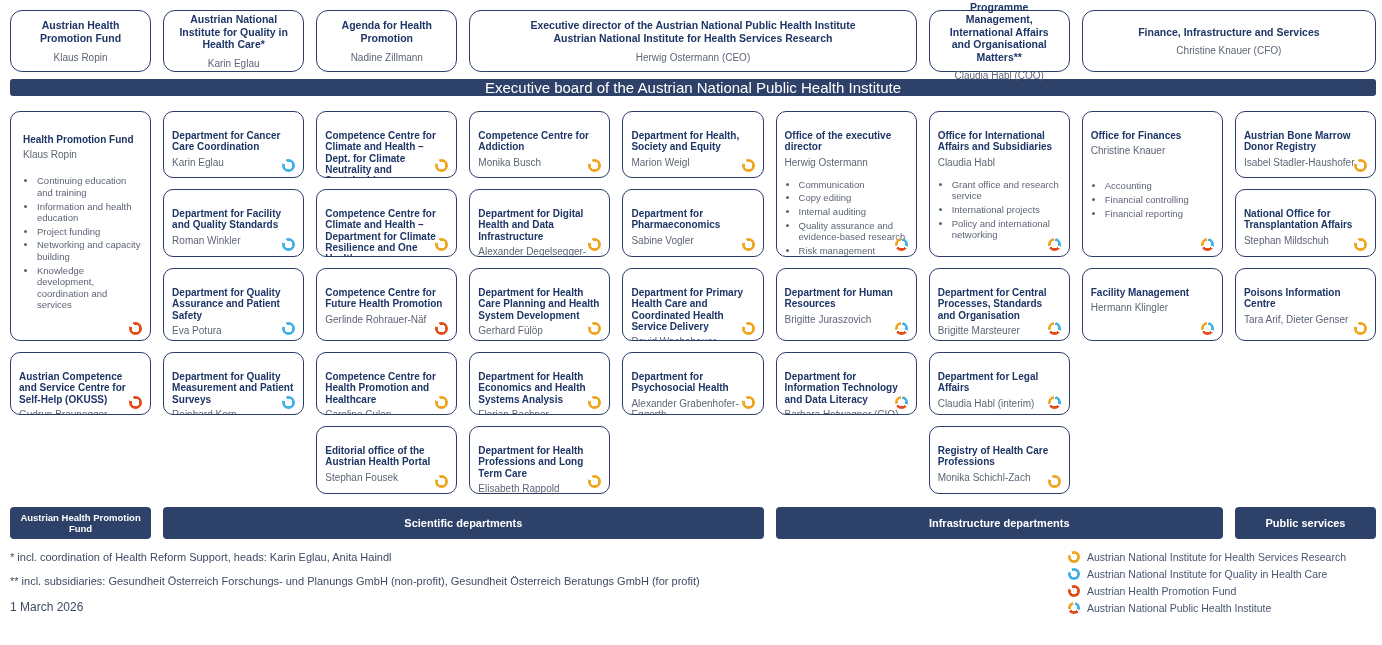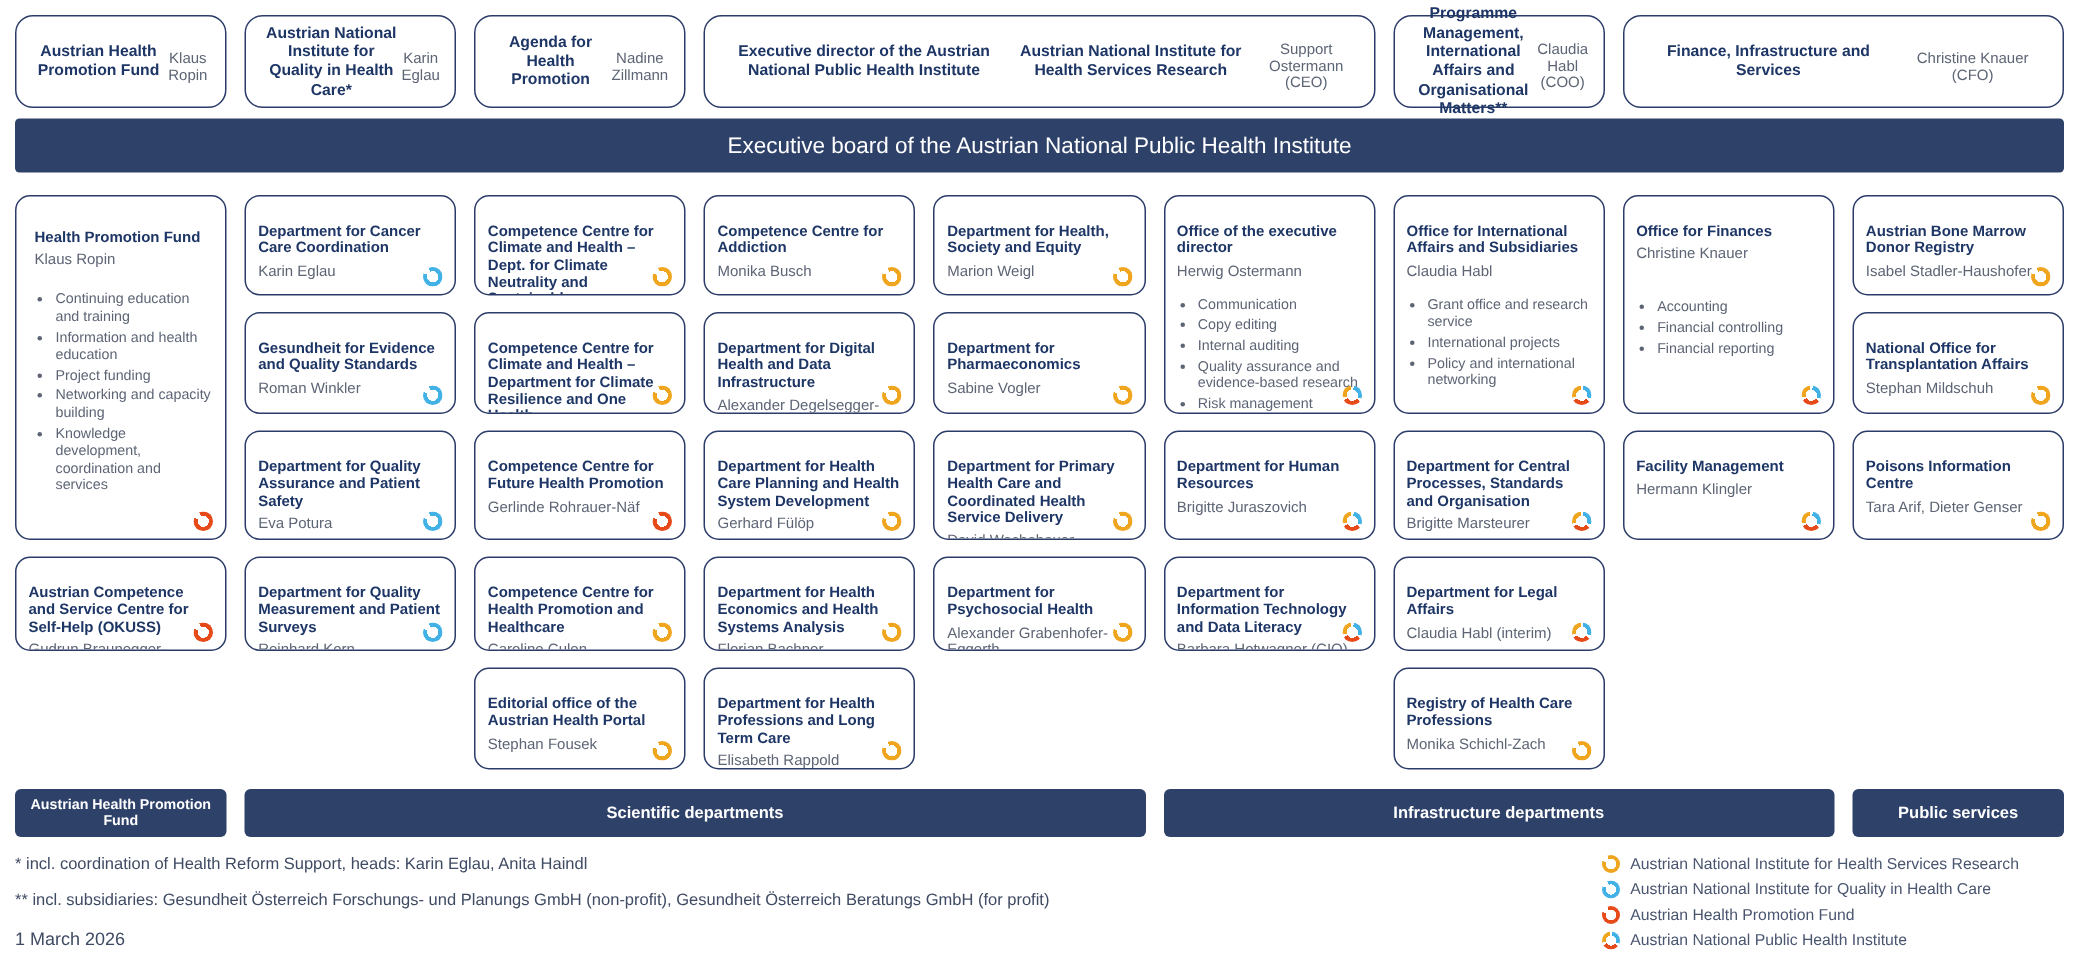--- a/index.html
+++ b/index.html
@@ -11,27 +11,27 @@
   .g9{display:grid;grid-template-columns:repeat(9,1fr);column-gap:12px}
   .c1{grid-column:1}.c2{grid-column:2}.c3{grid-column:3}.c4{grid-column:4}.c5{grid-column:5}
   .c6{grid-column:6}.c7{grid-column:7}.c8{grid-column:8}.c9{grid-column:9}
   .c4s3{grid-column:4 / span 3}.c8s2{grid-column:8 / span 2}
   .c2s4{grid-column:2 / span 4}.c6s3{grid-column:6 / span 3}
   .r1{grid-row:1}.r2{grid-row:2}.r3{grid-row:3}.r4{grid-row:4}.r5{grid-row:5}
   .rs2{grid-row:1 / span 2}.rs3{grid-row:1 / span 3}
 
   
   .tbox{border:1.5px solid #2b3c68;border-radius:12px;height:62px;box-sizing:border-box;
-        display:flex;flex-direction:row;align-items:center;justify-content:flex-start;
+        display:flex;flex-direction:column;align-items:center;justify-content:center;
         text-align:center;padding:4px 10px}
   .tt{font-weight:bold;font-size:10.5px;line-height:1.2;color:#1e3666}
   .tn{font-size:10px;color:#5d6575;margin-top:7px}
 
   
-  .banner{margin-top:7px;height:36px;background:#2e4169;border-radius:3px;color:#fff;
+  .banner{margin-top:7px;height:17px;background:#2e4169;border-radius:3px;color:#fff;
           display:flex;align-items:center;justify-content:center;font-size:15px}
   .bars{margin-top:13px}
   .bar{height:32px;background:#2e4169;border-radius:4px;color:#fff;display:flex;
        align-items:center;justify-content:center;font-size:11px;font-weight:600;text-align:center;padding:0 4px;box-sizing:border-box}
   .bar.small{font-size:9.5px;font-weight:600}
 
   
   .grid{margin-top:15px;grid-template-rows:67px 68px 73px 63px 68px;row-gap:11px}
   .box{position:relative;border:1.5px solid #2b3c68;border-radius:10px;
        padding:18px 8px;box-sizing:border-box;overflow:hidden;background:#fff}
@@ -76,21 +76,21 @@
       <div class="tt">Austrian National Institute for Quality in Health Care*</div>
       <div class="tn">Karin Eglau</div>
     </div>
     <div class="tbox c3">
       <div class="tt">Agenda for Health Promotion</div>
       <div class="tn">Nadine Zillmann</div>
     </div>
     <div class="tbox c4s3">
       <div class="tt">Executive director of the Austrian National Public Health Institute</div>
       <div class="tt">Austrian National Institute for Health Services Research</div>
-      <div class="tn">Support Ostermann (CEO)</div>
+      <div class="tn">Herwig Ostermann (CEO)</div>
     </div>
     <div class="tbox c7">
       <div class="tt">Programme Management, International Affairs and Organisational Matters**</div>
       <div class="tn">Claudia Habl (COO)</div>
     </div>
     <div class="tbox c8s2">
       <div class="tt">Finance, Infrastructure and Services</div>
       <div class="tn">Christine Knauer (CFO)</div>
     </div>
   </div>
@@ -118,21 +118,21 @@
       <span class="donut d-red"></span>
     </div>
 
     <div class="box c2 r1">
       <div class="bt">Department for Cancer Care Coordination</div>
       <div class="bn">Karin Eglau</div>
       <span class="donut d-blue"></span>
     </div>
 
     <div class="box c2 r2">
-      <div class="bt">Gesundheit for Evidence and Quality Standards</div>
+      <div class="bt">Department for Facility and Quality Standards</div>
       <div class="bn">Roman Winkler</div>
       <span class="donut d-blue"></span>
     </div>
 
     <div class="box c2 r3">
       <div class="bt">Department for Quality Assurance and Patient Safety</div>
       <div class="bn">Eva Potura</div>
       <span class="donut d-blue"></span>
     </div>
 

